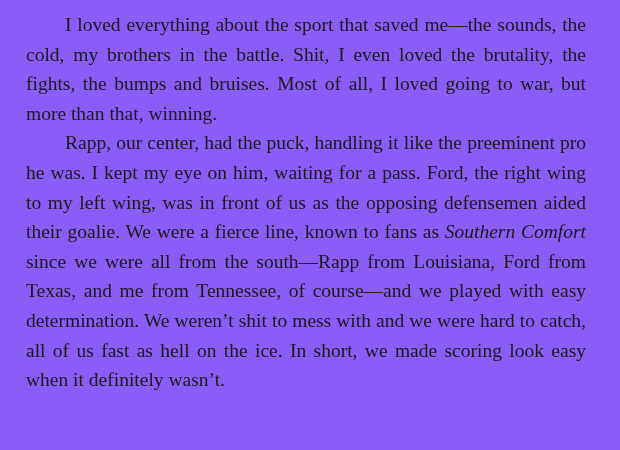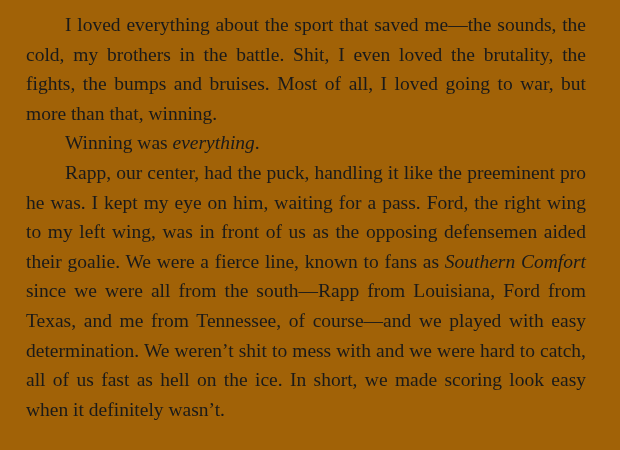--- a/index.html
+++ b/index.html
@@ -12,21 +12,21 @@
     height: 450px;
     overflow: hidden;
     font-family: "Liberation Serif", "DejaVu Serif", serif;
     color: #1a1a1a;
   }
   .page {
     box-sizing: border-box;
     width: 620px;
     height: 450px;
     padding: 10px 34px 0 26px;
-    background: #a16207;
+    background: #8b5cf6;
   }
   .para {
     margin: 0 0 0 0;
     font-size: 19.5px;
     line-height: 29.6px;
     text-align: justify;
     text-justify: inter-word;
     text-indent: 2.0em;
     hyphens: none;
   }
@@ -36,16 +36,15 @@
   .para em {
     font-style: italic;
   }
 </style>
 </head>
 <body>
 
 <div class="page">
   <div class="body-text">
     <p class="para"><span>I loved everything about the sport that saved me—the sounds, the cold, my brothers in the battle. Shit, I even loved the brutality, the fights, the bumps and bruises. Most of all, I loved going to war, but more than that, winning.</span></p>
-    <p class="para"><span>Winning was </span><em>everything</em><span>.</span></p>
     <p class="para"><span>Rapp, our center, had the puck, handling it like the preeminent pro he was. I kept my eye on him, waiting for a pass. Ford, the right wing to my left wing, was in front of us as the opposing defensemen aided their goalie. We were a fierce line, known to fans as </span><em>Southern Comfort</em><span> since we were all from the south—Rapp from Louisiana, Ford from Texas, and me from Tennessee, of course—and we played with easy determination. We weren’t shit to mess with and we were hard to catch, all of us fast as hell on the ice. In short, we made scoring look easy when it definitely wasn’t.</span></p>
   </div>
 </div>
 
 </body></html>

